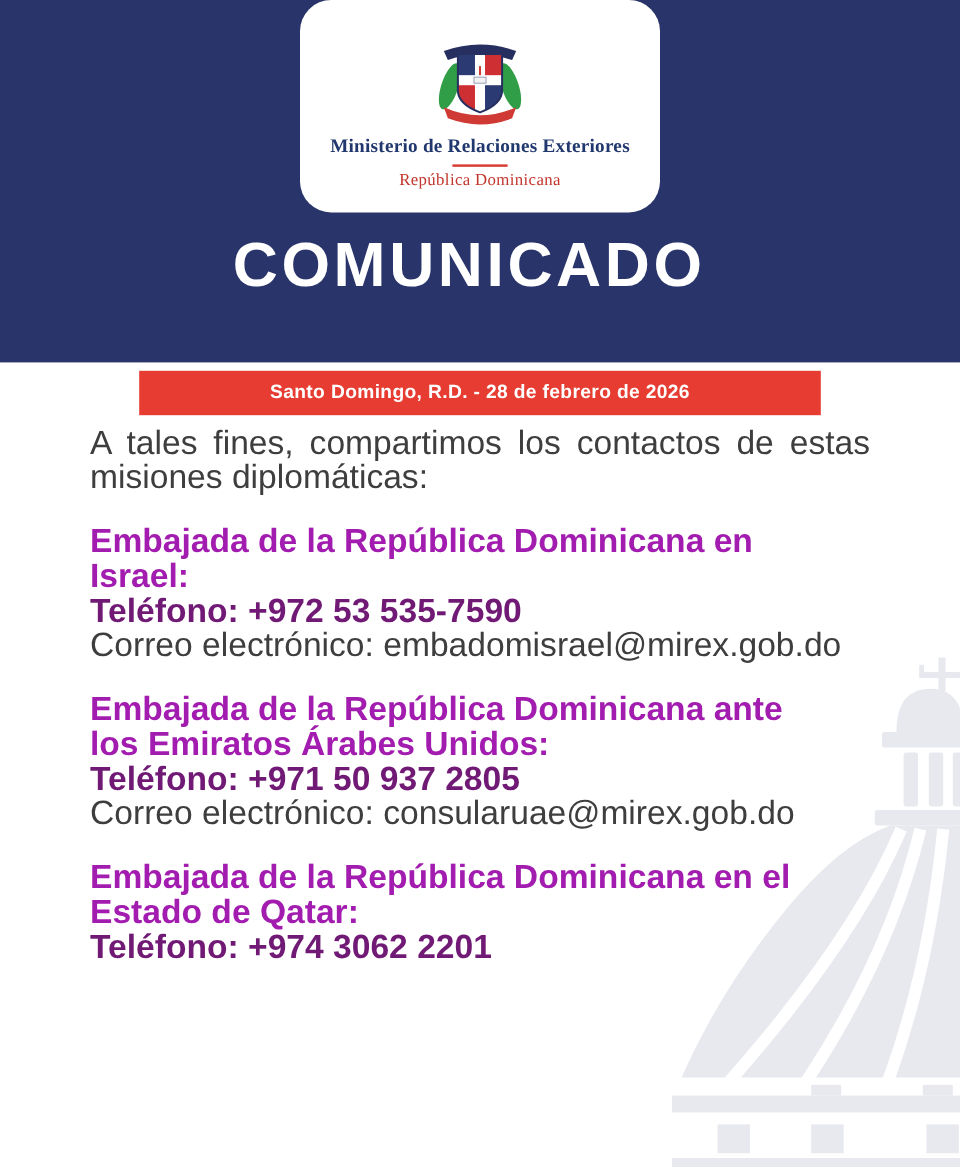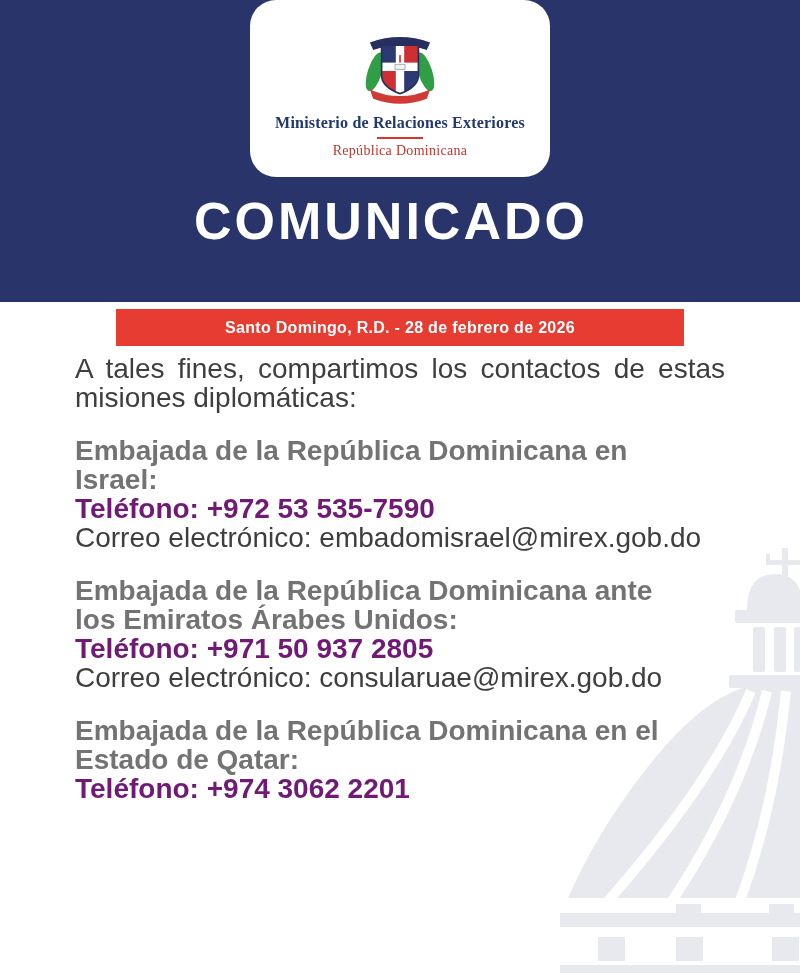--- a/index.html
+++ b/index.html
@@ -82,21 +82,21 @@
   .content > *{position:relative;z-index:1;}
   .intro{
     margin:52px 0 24px 0;
     line-height:29px;
     text-align:justify;
     color:#3e3e3e;
   }
   .mission{margin:0 0 24px 0;line-height:29px;}
   .mission-name{
     font-weight:700;
-    color:#737373;
+    color:#a21caf;
     max-width:600px;
   }
   .phone-line{color:#701a75;font-weight:700;}
   .email-line{color:#3e3e3e;}
   
   .watermark{
     position:absolute;
     right:0;bottom:0;
     z-index:0;
   }

